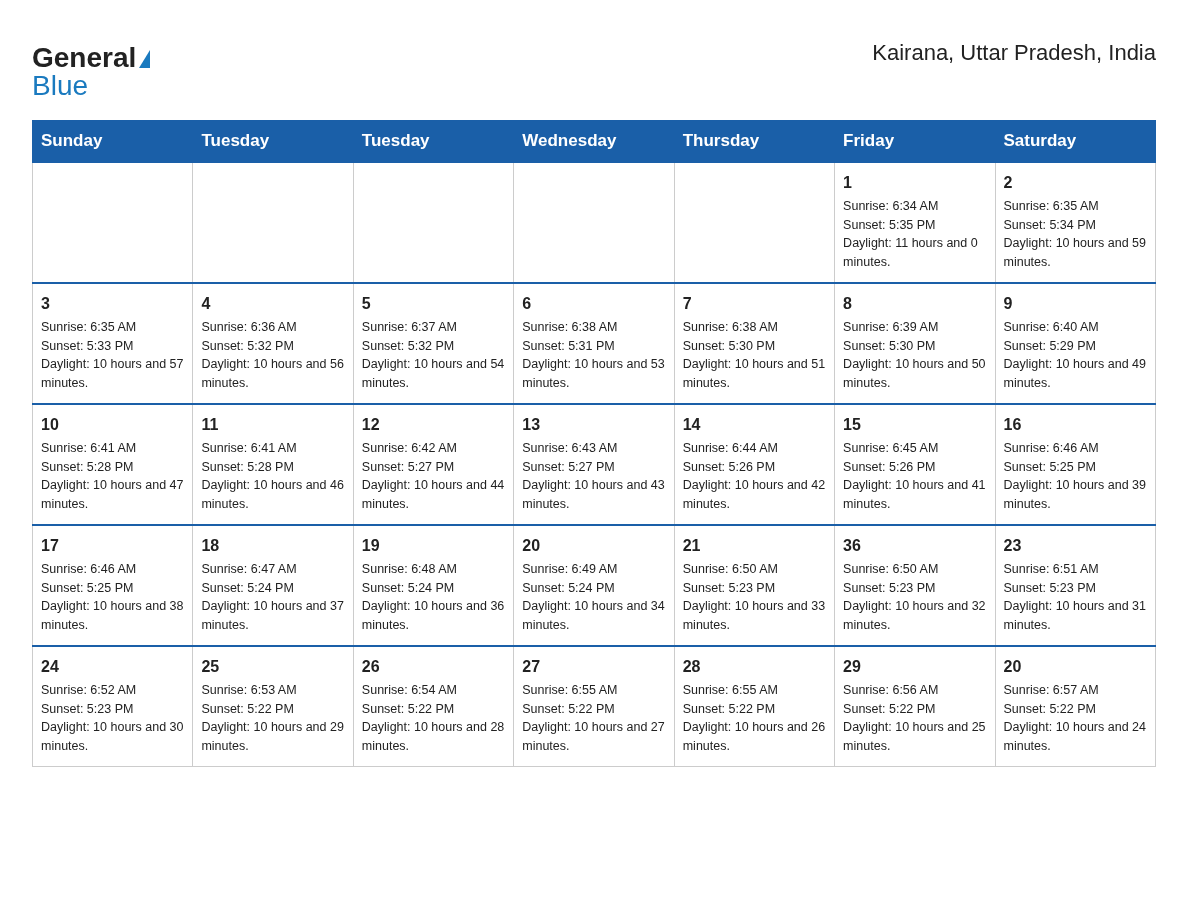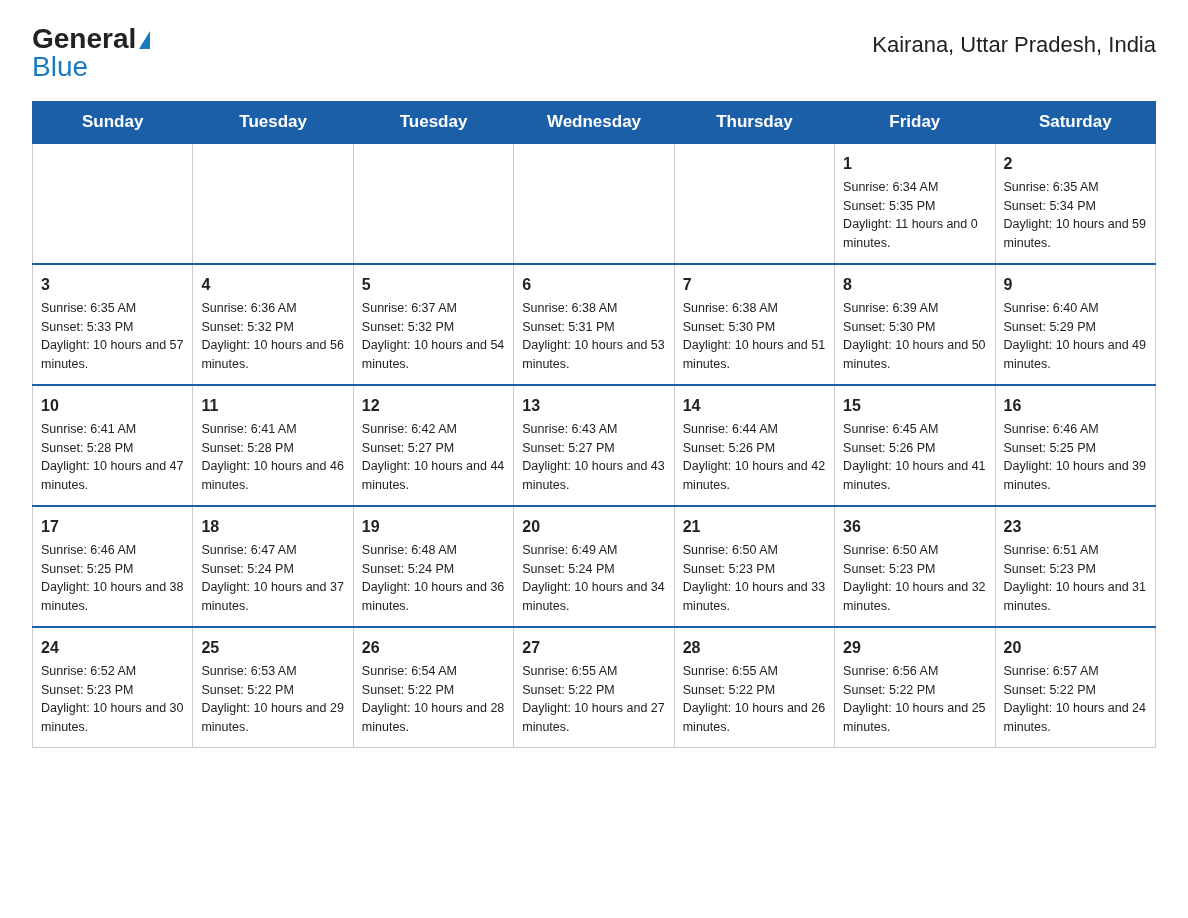--- a/index.html
+++ b/index.html
@@ -20,50 +20,51 @@
     .logo-area {
       display: flex;
       flex-direction: column;
       align-items: flex-start;
     }
     .logo-text {
       font-size: 28px;
       font-weight: bold;
       color: #222;
       line-height: 1.1;
+      margin-top: 19px;
     }
     .logo-text span {
       color: #1a7abf;
     }
     .title-area {
       text-align: right;
     }
     .month-title {
       font-size: 52px;
       font-weight: normal;
       color: #222;
       line-height: 1.1;
     }
     .location-title {
       font-size: 22px;
       color: #222;
-      margin-top: 8px;
+      margin-top: 16px;
     }
     .calendar-table {
       width: 100%;
       border-collapse: collapse;
       table-layout: fixed;
     }
     .calendar-table th {
       background: #1a5fa8;
       color: #fff;
       font-size: 17px;
       font-weight: bold;
       padding: 10px 8px;
-      text-align: center;
+      text-align: left;
       border: 1px solid #1a5fa8;
     }
     .calendar-table td {
       vertical-align: top;
       border: 1px solid #ccc;
       padding: 8px 8px 10px 8px;
       font-size: 13px;
       line-height: 1.5;
       min-height: 110px;
       height: 120px;

